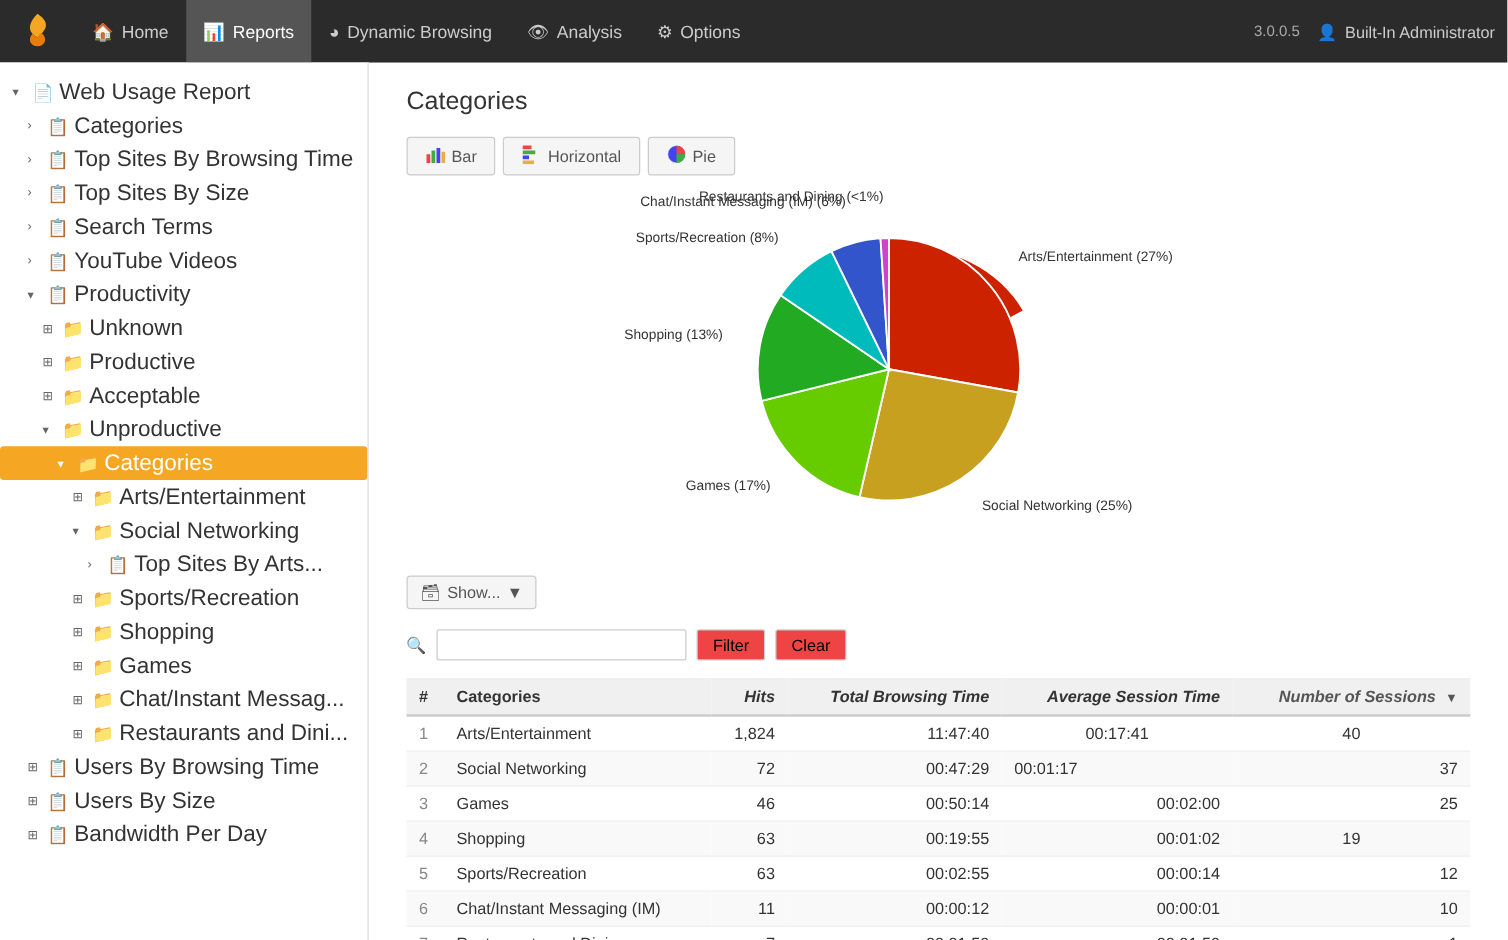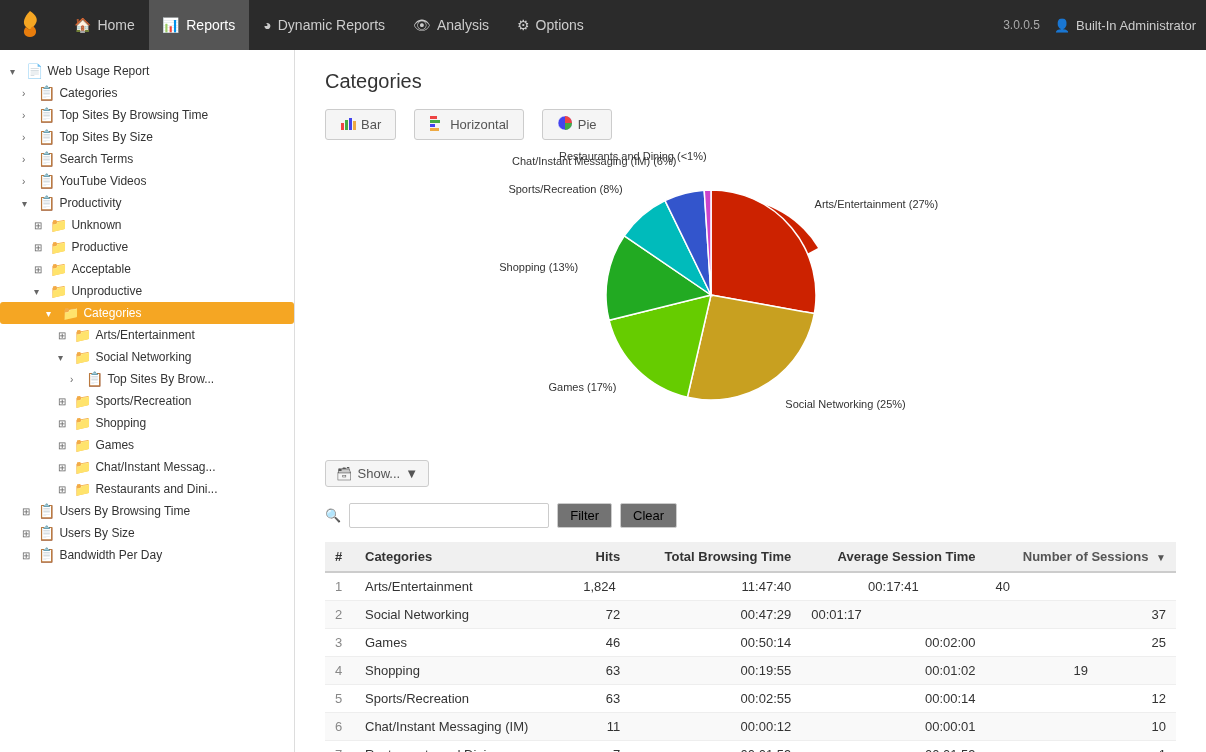--- a/index.html
+++ b/index.html
@@ -37,35 +37,35 @@
     }
     .tree-item {
       display: flex; align-items: center; gap: 4px;
       padding: 3px 6px; cursor: pointer; white-space: nowrap;
       overflow: hidden; text-overflow: ellipsis;
     }
     .tree-item.selected { background: #f5a623; color: #fff; border-radius: 3px; }
     .tree-item.selected span { color: #fff; }
     .tree-toggle { width: 12px; font-size: 10px; color: #666; flex-shrink: 0; }
     .tree-icon { font-size: 14px; flex-shrink: 0; }
-    .tree-label { font-size: 12px; }
+    .tree-label { font-size: 18px; }
     .indent1 { padding-left: 10px; }
     .indent2 { padding-left: 22px; }
     .indent3 { padding-left: 34px; }
     .indent4 { padding-left: 46px; }
     .indent5 { padding-left: 58px; }
     .indent6 { padding-left: 70px; }
 
     
     .main { flex: 1; overflow-y: auto; background: #fff; padding: 20px 30px; }
 
     .page-title { font-size: 20px; font-weight: normal; color: #333; margin-bottom: 16px; }
 
     
-    .chart-tabs { display: flex; gap: 18px; margin-bottom: 20px; align-items: center; }
+    .chart-tabs { display: flex; gap: 6px; margin-bottom: 20px; align-items: center; }
     .chart-tab {
       display: flex; align-items: center; gap: 5px;
       padding: 5px 14px; border: 1px solid #ccc; border-radius: 3px;
       background: #f5f5f5; cursor: pointer; font-size: 13px; color: #555;
     }
 
     
     .pie-container { display: flex; justify-content: center; margin-bottom: 20px; position: relative; height: 280px; }
 
     
@@ -76,31 +76,31 @@
       margin-bottom: 16px;
     }
 
     
     .filter-row { display: flex; align-items: center; gap: 8px; margin-bottom: 14px; }
     .filter-input {
       padding: 4px 8px; border: 1px solid #ccc; border-radius: 2px;
       font-size: 13px; width: 200px;
     }
     .filter-btn {
-      padding: 4px 12px; border: 1px solid #ccc; background: #737373;
+      padding: 4px 12px; border: 1px solid #ccc; background: #ef4444;
       border-radius: 2px; cursor: pointer; font-size: 13px;
     }
 
     
     table { width: 100%; border-collapse: collapse; font-size: 13px; }
     thead th {
       background: #f0f0f0; border-bottom: 2px solid #ccc;
       padding: 7px 10px; text-align: left; font-weight: bold; color: #333;
     }
-    thead th:not(:first-child):not(:nth-child(2)) { text-align: right; }
+    thead th:not(:first-child):not(:nth-child(2)) { text-align: right; font-style: italic; }
     tbody tr:nth-child(even) { background: #f9f9f9; }
     td { padding: 6px 10px; border-bottom: 1px solid #eee; }
     td:not(:first-child):not(:nth-child(2)) { text-align: right; }
     .row-num { color: #888; width: 24px; }
 
     
     .sort-arrow { margin-left: 4px; font-size: 10px; }
 
     
     svg.pie { overflow: visible; }
@@ -120,21 +120,21 @@
   <div class="topnav-item">
     <span>🏠</span>
     <span>Home</span>
   </div>
   <div class="topnav-item active">
     <span>📊</span>
     <span>Reports</span>
   </div>
   <div class="topnav-item">
     <span>◕</span>
-    <span>Dynamic Reports</span>
+    <span>Dynamic Browsing</span>
   </div>
   <div class="topnav-item">
     <span>👁</span>
     <span>Analysis</span>
   </div>
   <div class="topnav-item">
     <span>⚙</span>
     <span>Options</span>
   </div>
   <div class="topnav-spacer"></div>
@@ -216,21 +216,21 @@
           <span class="tree-label">Arts/Entertainment</span>
         </div>
         <div class="tree-item indent5">
           <span class="tree-toggle">▾</span>
           <span class="tree-icon">📁</span>
           <span class="tree-label">Social Networking</span>
         </div>
         <div class="tree-item indent6">
           <span class="tree-toggle">›</span>
           <span class="tree-icon">📋</span>
-          <span class="tree-label">Top Sites By Brow...</span>
+          <span class="tree-label">Top Sites By Arts...</span>
         </div>
         <div class="tree-item indent5">
           <span class="tree-toggle">⊞</span>
           <span class="tree-icon">📁</span>
           <span class="tree-label">Sports/Recreation</span>
         </div>
         <div class="tree-item indent5">
           <span class="tree-toggle">⊞</span>
           <span class="tree-icon">📁</span>
           <span class="tree-label">Shopping</span>
@@ -360,24 +360,24 @@
           <th style="cursor:pointer;text-align:right">Hits</th>
           <th style="cursor:pointer;text-align:right">Total Browsing Time</th>
           <th style="cursor:pointer;text-align:right">Average Session Time</th>
           <th style="cursor:pointer;text-align:right;color:#555">Number of Sessions <span class="sort-arrow">▼</span></th>
         </tr>
       </thead>
       <tbody id="table-body">
       <tr>
     <td class="row-num">1</td>
     <td>Arts/Entertainment</td>
-    <td style="text-align:center">1,824</td>
+    <td style="text-align:right">1,824</td>
     <td style="">11:47:40</td>
     <td style="text-align:center">00:17:41</td>
-    <td style="text-align:left">40</td>
+    <td style="text-align:center">40</td>
   </tr>
           <tr>
     <td class="row-num">2</td>
     <td>Social Networking</td>
     <td style="text-align:right">72</td>
     <td style="text-align:right">00:47:29</td>
     <td style="text-align:left">00:01:17</td>
     <td style="text-align:right">37</td>
   </tr>
           <tr>

